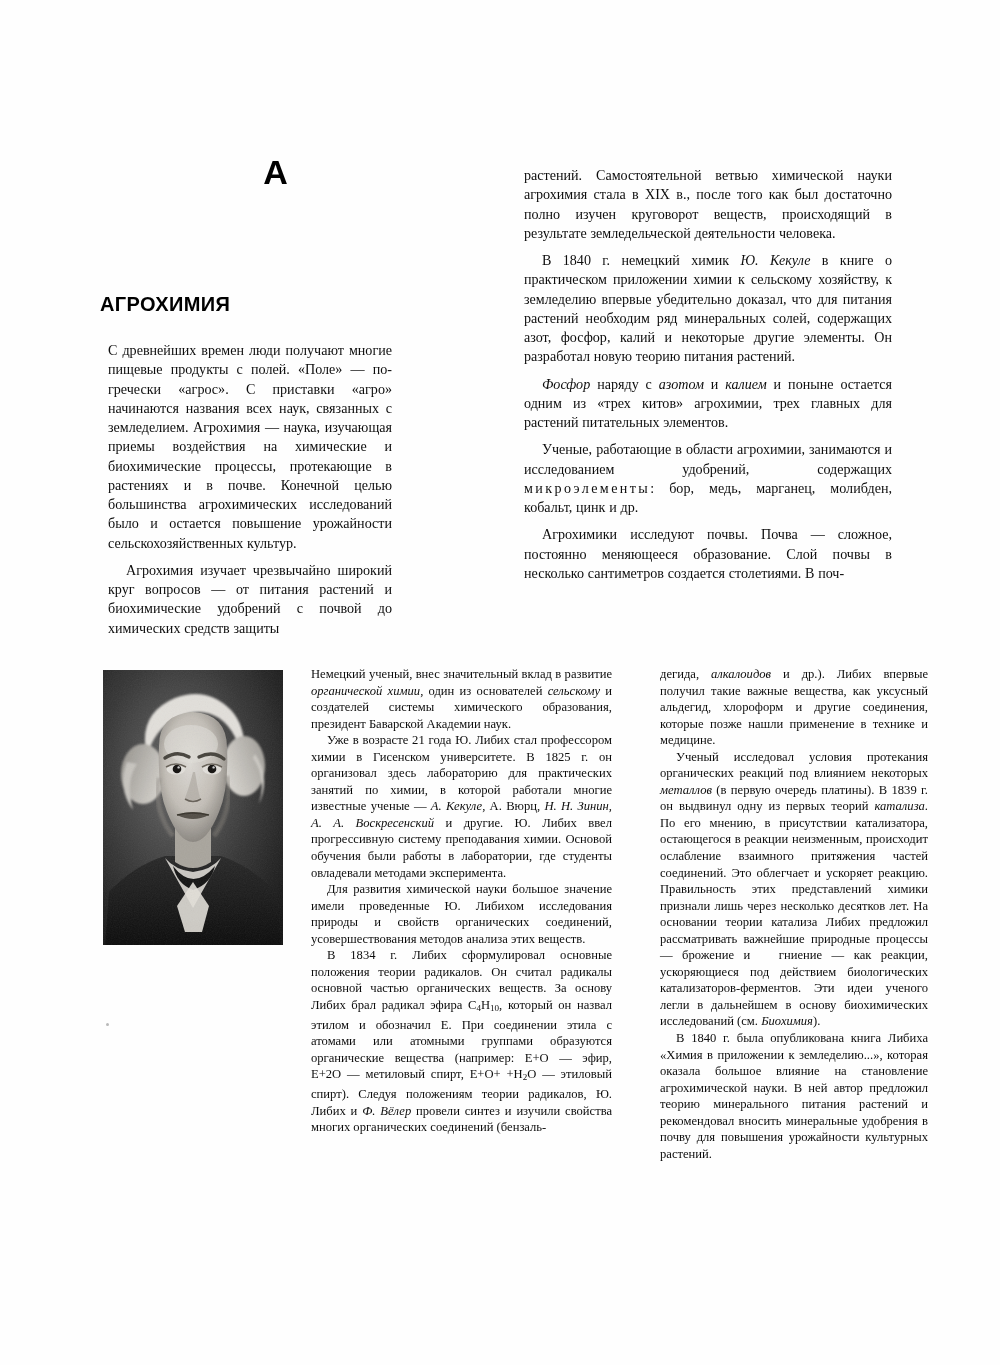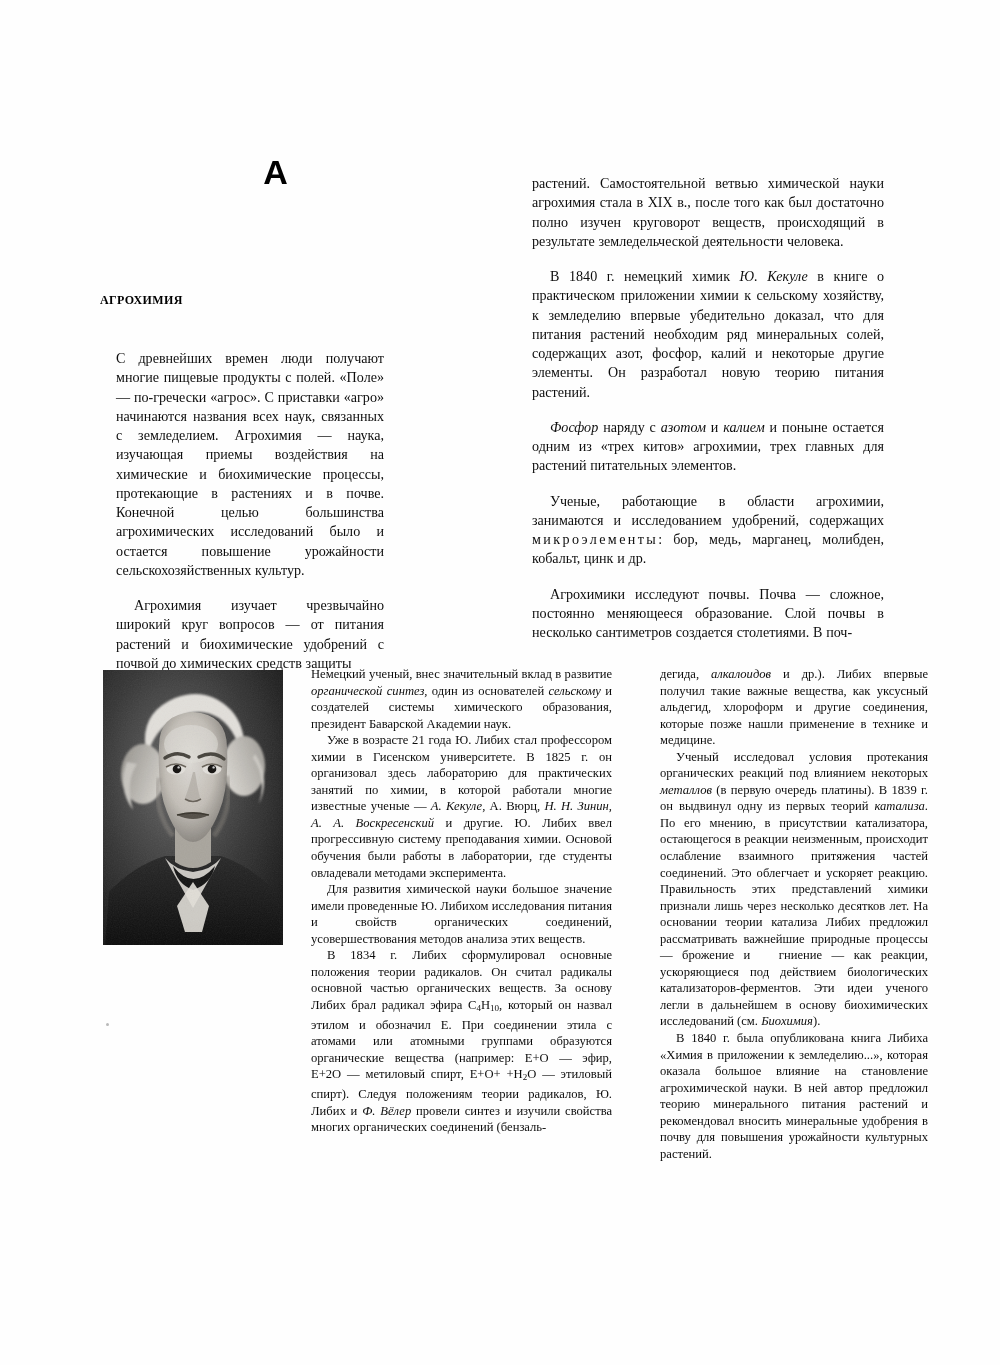--- a/index.html
+++ b/index.html
@@ -36,41 +36,41 @@
     line-height: 34px;
     letter-spacing: -1px;
     color: #000;
   }
 
   .entry-title {
     position: absolute;
     left: 100px;
     top: 293px;
     width: 300px;
-    font-family: Liberation Serif, serif;
+    font-family: Liberation Sans, sans-serif;
     font-weight: bold;
-    font-size: 12px;
+    font-size: 20px;
     letter-spacing: 0.4px;
     color: #000;
   }
 
   .col {
     position: absolute;
     font-family: "Liberation Serif", serif;
     font-size: 14.1px;
     line-height: 19.25px;
     text-align: justify;
     text-justify: inter-word;
     color: #0d0d0d;
     -webkit-hyphens: none;
     hyphens: none;
     word-spacing: 0.2px;
   }
   .col p {
-    margin: 16px;
+    margin: 8px;
     text-indent: 18px;
   }
   .col p.noindent { text-indent: 0; }
 
   #col-left-top  { left: 100px; top: 333px; width: 300px; }
   #col-right-top { left: 516px; top: 158px; width: 384px; }
 
   
 
   .bio-title {
@@ -233,26 +233,26 @@
       <path d="M56 108 Q50 140 70 166" stroke="#96918a" stroke-width="5" fill="none" opacity="0.45" filter="url(#soft)"></path>
       <path d="M124 106 Q130 140 111 166" stroke="#8e8981" stroke-width="5" fill="none" opacity="0.45" filter="url(#soft)"></path>
 
       <rect width="180" height="275" filter="url(#grain)" fill="#ffffff" opacity="0.33"></rect>
       <rect width="180" height="275" fill="#000" opacity="0.05"></rect>
     </svg>
   </div>
 
   <div class="bio-col" id="bio-col-mid">
     <p class="noindent">
-      Немецкий ученый, внес значительный вклад в развитие <em class="it">органической синтез</em>, один из основателей <em class="it">сельскому</em> и создателей системы химического образования, президент Баварской Академии наук.
+      Немецкий ученый, внес значительный вклад в развитие <em class="it">органической химии</em>, один из основателей <em class="it">сельскому</em> и создателей системы химического образования, президент Баварской Академии наук.
     </p>
     <p>
       Уже в возрасте 21 года Ю. Либих стал профессором химии в Гисенском университете. В 1825 г. он организовал здесь лабораторию для практических занятий по химии, в которой работали многие известные ученые — <em class="it">А. Кекуле</em>, А. Вюрц, <em class="it">Н. Н. Зинин, А. А. Воскресенский</em> и другие. Ю. Либих ввел прогрессивную систему преподавания химии. Основой обучения были работы в лаборатории, где студенты овладевали методами эксперимента.
     </p>
-    <p>Для развития химической науки большое значение имели проведенные Ю. Либихом исследования питания и свойств органических соединений, усовершествования методов анализа этих веществ.</p>
+    <p>Для развития химической науки большое значение имели проведенные Ю. Либихом исследования природы и свойств органических соединений, усовершествования методов анализа этих веществ.</p>
     <p>
       В 1834 г. Либих сформулировал основные положения теории радикалов. Он считал радикалы основной частью органических веществ. За основу Либих брал радикал эфира <span class="nowrap">C<sub>4</sub>H<sub>10</sub></span>, который он назвал этилом и обозначил Е. При соединении этила с атомами или атомными группами образуются органические вещества (например: <span class="nowrap">Е+О —</span> эфир, <span class="nowrap">Е+2О —</span> метиловый спирт, <span class="nowrap">Е+О+</span> <span class="nowrap">+H<sub>2</sub>O —</span> этиловый спирт). Следуя положениям теории радикалов, Ю. Либих и <em class="it">Ф. Вёлер</em> провели синтез и изучили свойства многих органических соединений (бензаль-
     </p>
   </div>
 
   <div class="bio-col" id="bio-col-right">
     <p class="noindent">
       дегида, <em class="it">алкалоидов</em> и др.). Либих впервые получил такие важные вещества, как уксусный альдегид, хлороформ и другие соединения, которые позже нашли применение в технике и медицине.
     </p>
     <p>

